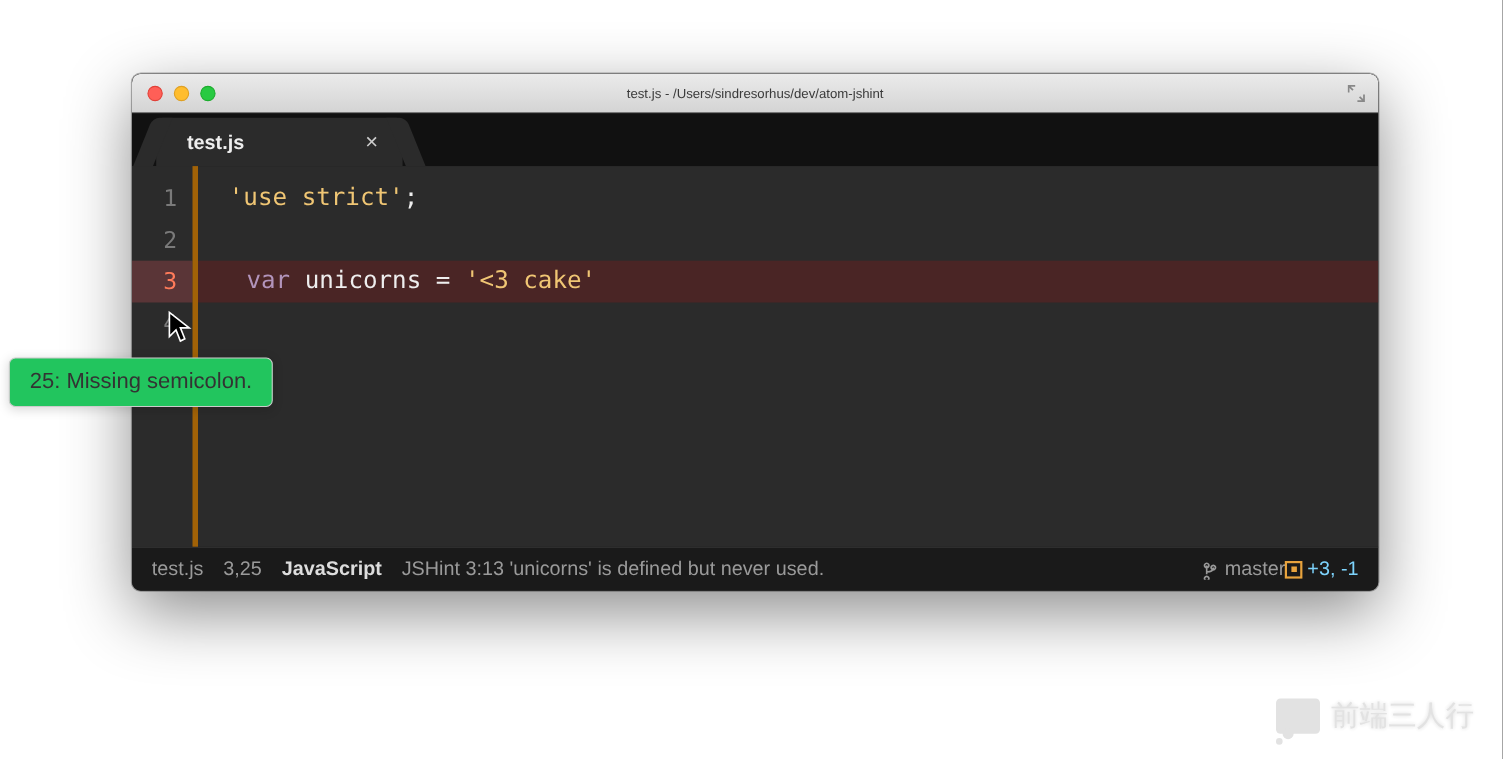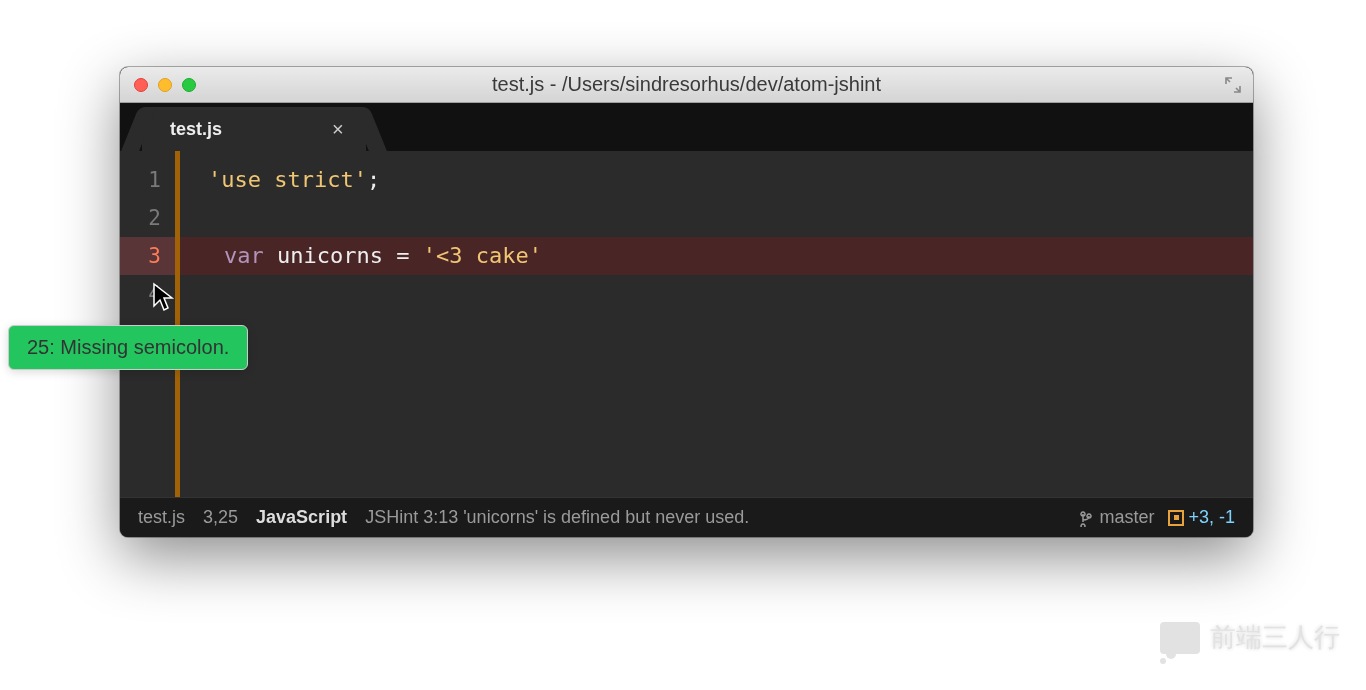--- a/index.html
+++ b/index.html
@@ -47,21 +47,21 @@
       border-radius: 50%;
     }
     .close-light { background: #ff5f57; border: 1px solid #e14138; }
     .min-light { background: #ffbd2e; border: 1px solid #dfa023; }
     .max-light { background: #28ca42; border: 1px solid #1dad2e; }
     .title {
       position: absolute;
       left: 0;
       right: 0;
       text-align: center;
-      font-size: 20px;
+      font-size: 12px;
       color: #3a3a3a;
       pointer-events: none;
     }
     .fullscreen-icon {
       position: absolute;
       right: 12px;
       top: 10px;
       color: #888;
     }
     .tab-bar {
@@ -177,21 +177,20 @@
       gap: 18px;
       flex: 1;
     }
     .status-lang {
       color: #ddd;
       font-weight: bold;
     }
     .status-right {
       display: flex;
       align-items: center;
-      gap: 14px;
     }
     .git-branch {
       display: flex;
       align-items: center;
       gap: 6px;
       color: #9a9a9a;
     }
     .git-diff {
       color: #7dd3fc;
       display: flex;
@@ -230,21 +229,21 @@
     .cursor-arrow {
       position: absolute;
       left: 152px;
       top: 282px;
       z-index: 101;
       pointer-events: none;
     }
     .watermark {
       position: absolute;
       right: 26px;
-      bottom: 35px;
+      bottom: 22px;
       display: flex;
       align-items: center;
       gap: 10px;
       opacity: 0.85;
     }
     .watermark-icon {
       width: 40px;
       height: 32px;
       background: #ddd;
       border-radius: 4px;

